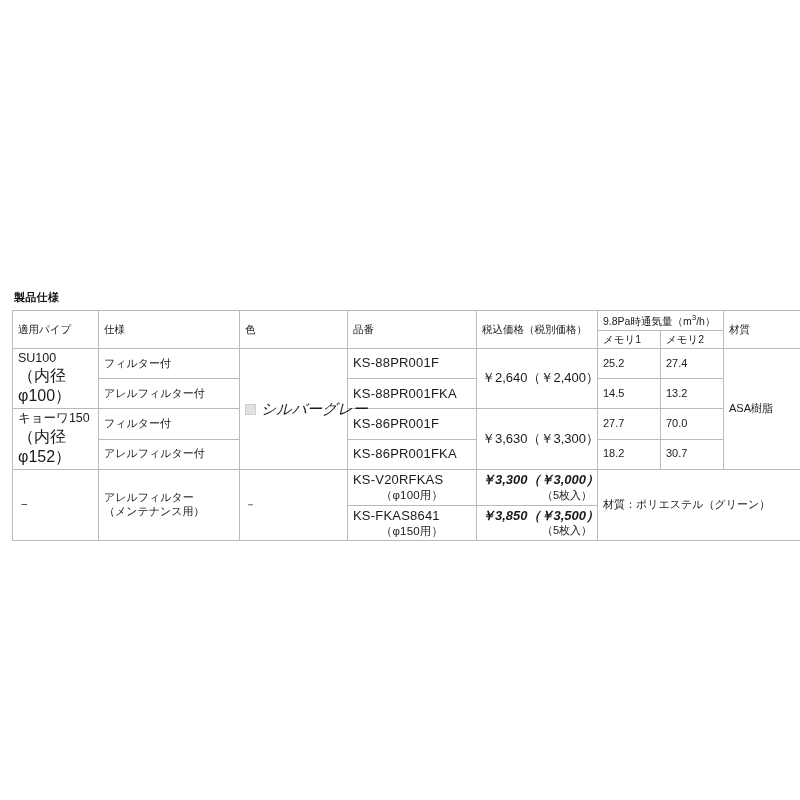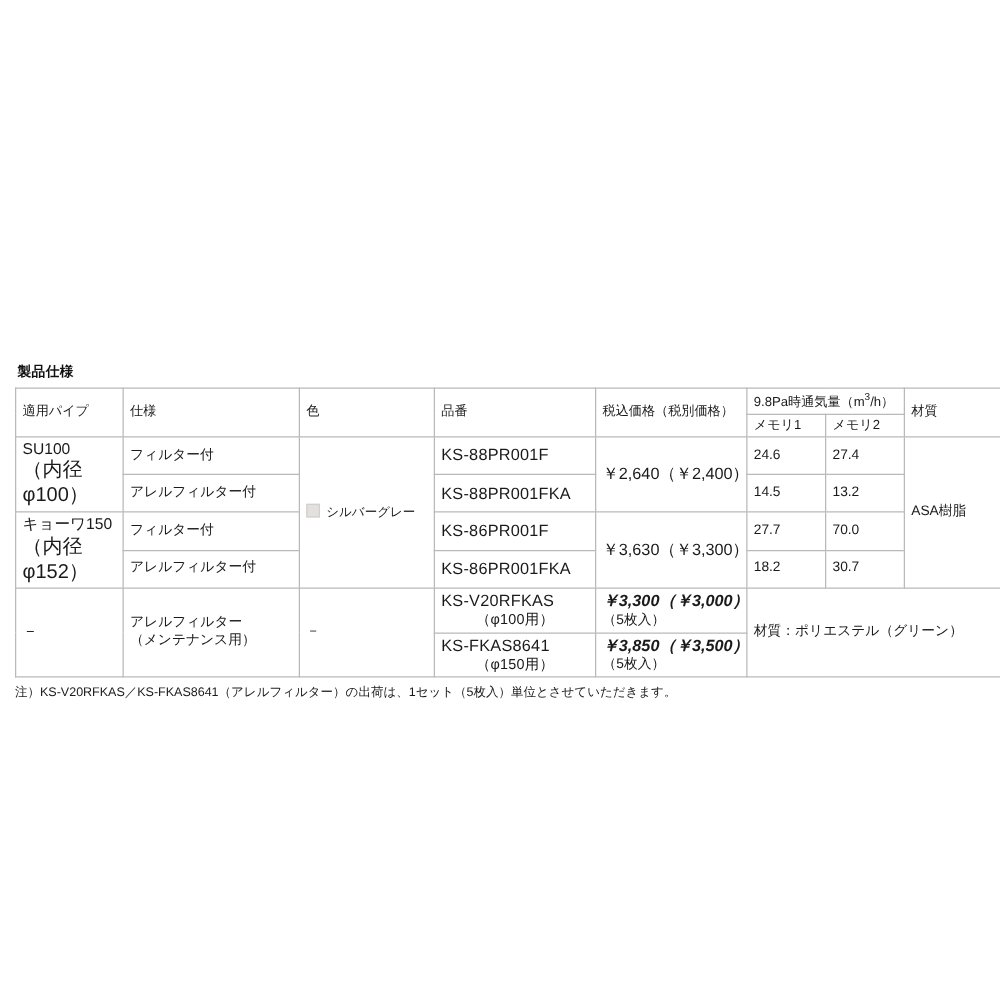--- a/index.html
+++ b/index.html
@@ -84,30 +84,31 @@
     white-space: nowrap;
   }
   .price .net {
     font-weight: bold;
     font-style: italic;
   }
   .price .qty {
     display: block;
     font-size: 11px;
     font-weight: normal;
-    text-align: left;
+    text-align: right;
   }
 
   .num {
     font-size: 11px;
   }
 
   .color-cell {
     white-space: nowrap;
-    font-size: 10px;
+    font-size: 15px;
+    font-style: italic;
   }
   .swatch {
     display: inline-block;
     width: 9px;
     height: 9px;
     background: #e3e1dd;
     border: 1px solid #d2d0cc;
     margin-right: 5px;
     position: relative;
     top: 1px;
@@ -170,21 +171,21 @@
       <td rowspan="2" class="cell-pipe">
         <span>SU100</span><br>
         <span class="sub">（内径φ100）</span>
       </td>
       <td>フィルター付</td>
       <td rowspan="4" class="color-cell">
         <span class="swatch"></span><span>シルバーグレー</span>
       </td>
       <td class="model">KS-88PR001F</td>
       <td rowspan="2" class="price">￥2,640（￥2,400）</td>
-      <td class="num">24.6</td>
+      <td class="num">25.2</td>
       <td class="num">27.4</td>
       <td rowspan="4">ASA樹脂</td>
     </tr>
 
     <tr>
       <td>アレルフィルター付</td>
       <td class="model">KS-88PR001FKA</td>
       <td class="num">14.5</td>
       <td class="num">13.2</td>
     </tr>
@@ -233,16 +234,15 @@
       </td>
       <td class="price">
         <span class="net">￥3,850（￥3,500）</span>
         <span class="qty">（5枚入）</span>
       </td>
     </tr>
   </tbody>
     </table>
 
   <div class="notes">
-    <div>注）KS-V20RFKAS／KS-FKAS8641（アレルフィルター）の出荷は、1セット（5枚入）単位とさせていただきます。</div>
   </div>
 
 </div>
 
 </body></html>

